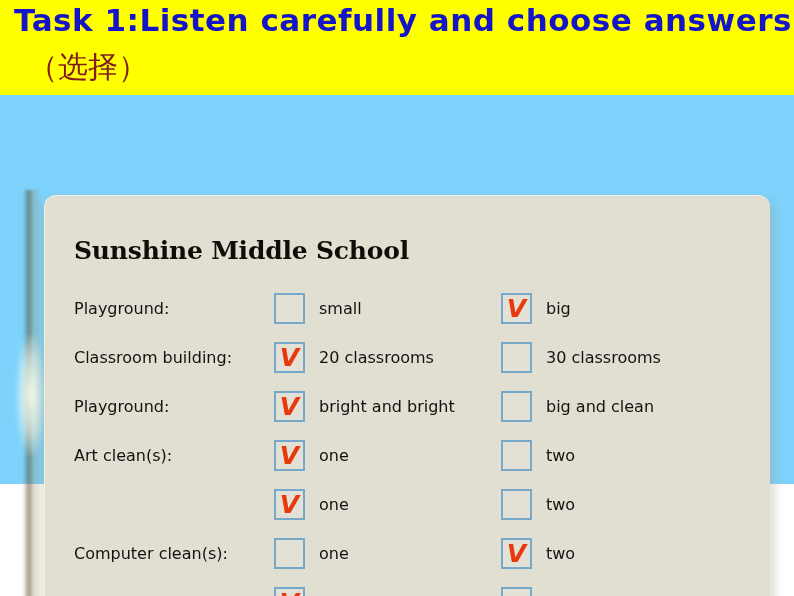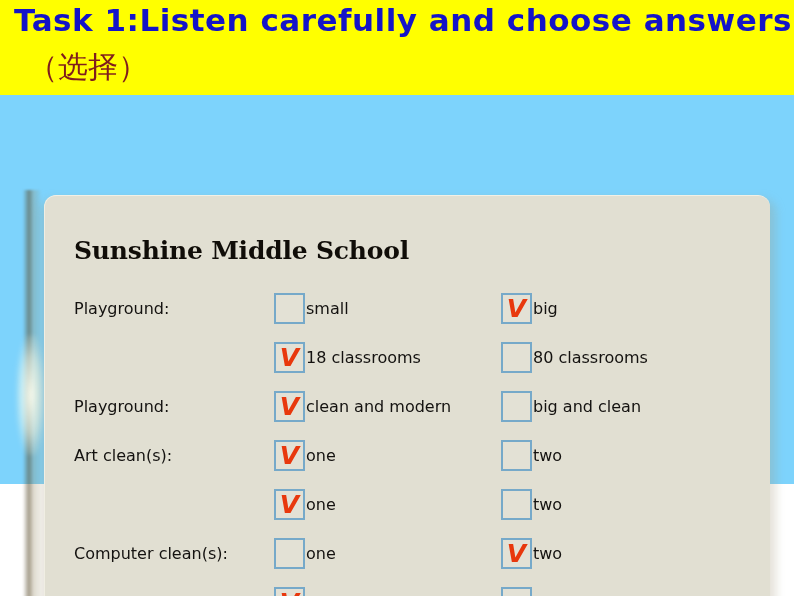--- a/index.html
+++ b/index.html
@@ -175,21 +175,21 @@
     font-family: "DejaVu Sans", sans-serif;
     font-weight: bold;
     font-style: italic;
     font-size: 25px;
     line-height: 1;
     color: #e8380d;
     pointer-events: none;
   }
 
   .opt-label {
-    margin-left: 1px;
+    margin-left: 14px;
     font-family: "DejaVu Sans", sans-serif;
     font-size: 16px;
     color: #141210;
     white-space: nowrap;
   }
 </style>
 </head>
 <body>
 
 <div id="header-banner">
@@ -215,38 +215,39 @@
             <span class="opt-label">small</span>
           </div>
           <div class="opt opt-b">
             <div class="checkbox checked">
               <span class="tick">V</span>
             </div>
             <span class="opt-label">big</span>
           </div>
         </div>
         <div class="row">
-          <div class="opt opt-a">
-            <div class="checkbox checked">
-              <span class="tick">V</span>
-            </div>
-            <span class="opt-label">18 classrooms</span>
-          </div>
-          <div class="opt opt-b">
-            <div class="checkbox unchecked"></div>
-            <span class="opt-label">80 classrooms</span>
+          <div class="row-label">Classroom building:</div>
+          <div class="opt opt-a">
+            <div class="checkbox checked">
+              <span class="tick">V</span>
+            </div>
+            <span class="opt-label">20 classrooms</span>
+          </div>
+          <div class="opt opt-b">
+            <div class="checkbox unchecked"></div>
+            <span class="opt-label">30 classrooms</span>
           </div>
         </div>
         <div class="row">
           <div class="row-label">Playground:</div>
           <div class="opt opt-a">
             <div class="checkbox checked">
               <span class="tick">V</span>
             </div>
-            <span class="opt-label">clean and modern</span>
+            <span class="opt-label">bright and bright</span>
           </div>
           <div class="opt opt-b">
             <div class="checkbox unchecked"></div>
             <span class="opt-label">big and clean</span>
           </div>
         </div>
         <div class="row">
           <div class="row-label">Art clean(s):</div>
           <div class="opt opt-a">
             <div class="checkbox checked">

